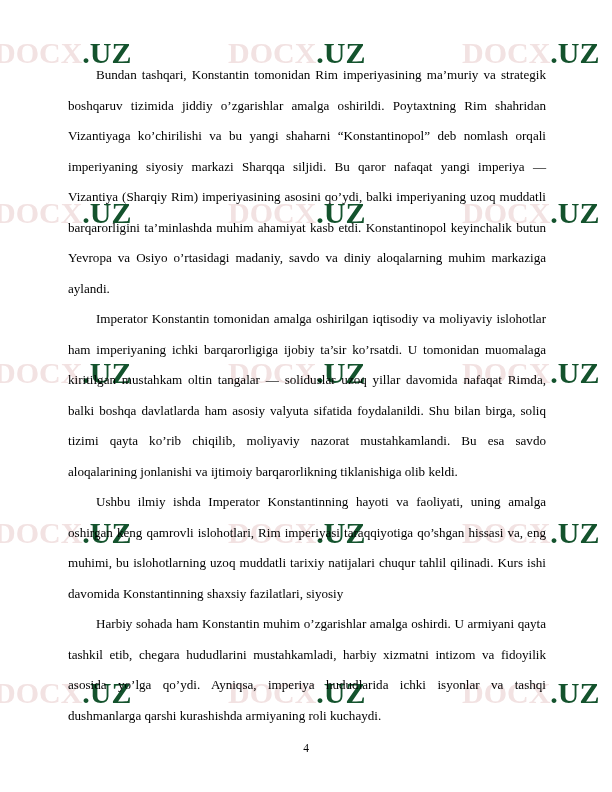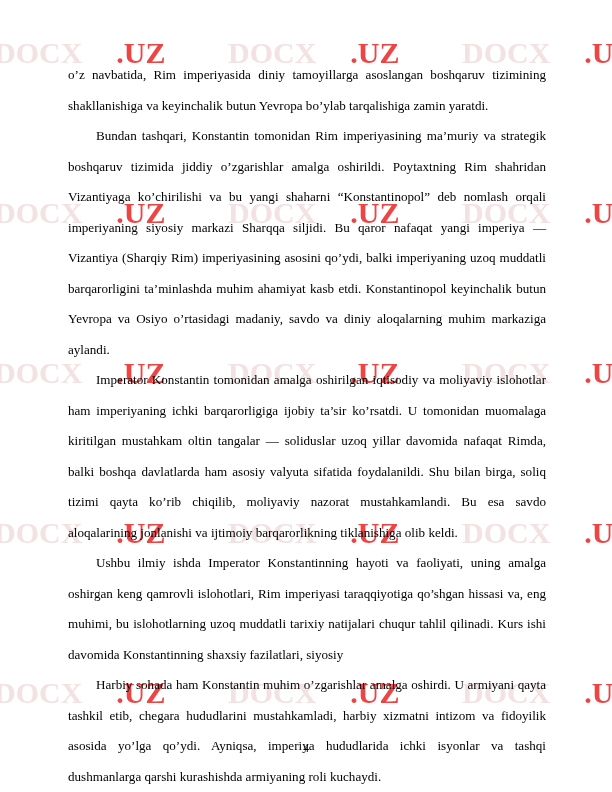--- a/index.html
+++ b/index.html
@@ -32,22 +32,21 @@
     position: absolute;
     font-family: "Liberation Serif", serif;
     font-weight: bold;
     font-size: 30px;
     letter-spacing: 0px;
     color: #f2e2e2;
     white-space: nowrap;
     user-select: none;
   }
   .wm .dot {
-    color: #ef4444;
-    margin-left: 34px;
+    color: #14532d;
   }
   
   .content {
     position: absolute;
     left: 68px;
     top: 60px;
     width: 478px;
     z-index: 2;
   }
   p.para {
@@ -95,21 +94,20 @@
     <div class="wm" style="left:-6px; top:516px;"><span>DOCX</span><span class="dot">.UZ</span></div>
     <div class="wm" style="left:228px; top:516px;"><span>DOCX</span><span class="dot">.UZ</span></div>
     <div class="wm" style="left:462px; top:516px;"><span>DOCX</span><span class="dot">.UZ</span></div>
 
     <div class="wm" style="left:-6px; top:676px;"><span>DOCX</span><span class="dot">.UZ</span></div>
     <div class="wm" style="left:228px; top:676px;"><span>DOCX</span><span class="dot">.UZ</span></div>
     <div class="wm" style="left:462px; top:676px;"><span>DOCX</span><span class="dot">.UZ</span></div>
   </div>
 
   <div class="content">
-    <p class="para first">o’z navbatida, Rim imperiyasida diniy tamoyillarga asoslangan boshqaruv tizimining shakllanishiga va keyinchalik butun Yevropa bo’ylab tarqalishiga zamin yaratdi.</p>
     <p class="para">Bundan tashqari, Konstantin tomonidan Rim imperiyasining ma’muriy va strategik boshqaruv tizimida jiddiy o’zgarishlar amalga oshirildi. Poytaxtning Rim shahridan Vizantiyaga ko’chirilishi va bu yangi shaharni “Konstantinopol” deb nomlash orqali imperiyaning siyosiy markazi Sharqqa siljidi. Bu qaror nafaqat yangi imperiya — Vizantiya (Sharqiy Rim) imperiyasining asosini qo’ydi, balki imperiyaning uzoq muddatli barqarorligini ta’minlashda muhim ahamiyat kasb etdi. Konstantinopol keyinchalik butun Yevropa va Osiyo o’rtasidagi madaniy, savdo va diniy aloqalarning muhim markaziga aylandi.</p>
     <p class="para">Imperator Konstantin tomonidan amalga oshirilgan iqtisodiy va moliyaviy islohotlar ham imperiyaning ichki barqarorligiga ijobiy ta’sir ko’rsatdi. U tomonidan muomalaga kiritilgan mustahkam oltin tangalar — soliduslar uzoq yillar davomida nafaqat Rimda, balki boshqa davlatlarda ham asosiy valyuta sifatida foydalanildi. Shu bilan birga, soliq tizimi qayta ko’rib chiqilib, moliyaviy nazorat mustahkamlandi. Bu esa savdo aloqalarining jonlanishi va ijtimoiy barqarorlikning tiklanishiga olib keldi.</p>
     <p class="para">Ushbu ilmiy ishda Imperator Konstantinning hayoti va faoliyati, uning amalga oshirgan keng qamrovli islohotlari, Rim imperiyasi taraqqiyotiga qo’shgan hissasi va, eng muhimi, bu islohotlarning uzoq muddatli tarixiy natijalari chuqur tahlil qilinadi. Kurs ishi davomida Konstantinning shaxsiy fazilatlari, siyosiy</p>
     <p class="para">Harbiy sohada ham Konstantin muhim o’zgarishlar amalga oshirdi. U armiyani qayta tashkil etib, chegara hududlarini mustahkamladi, harbiy xizmatni intizom va fidoyilik asosida yo’lga qo’ydi. Ayniqsa, imperiya hududlarida ichki isyonlar va tashqi dushmanlarga qarshi kurashishda armiyaning roli kuchaydi.</p>
   </div>
 
   <div class="pagenum">4</div>
 
 </div>
 

